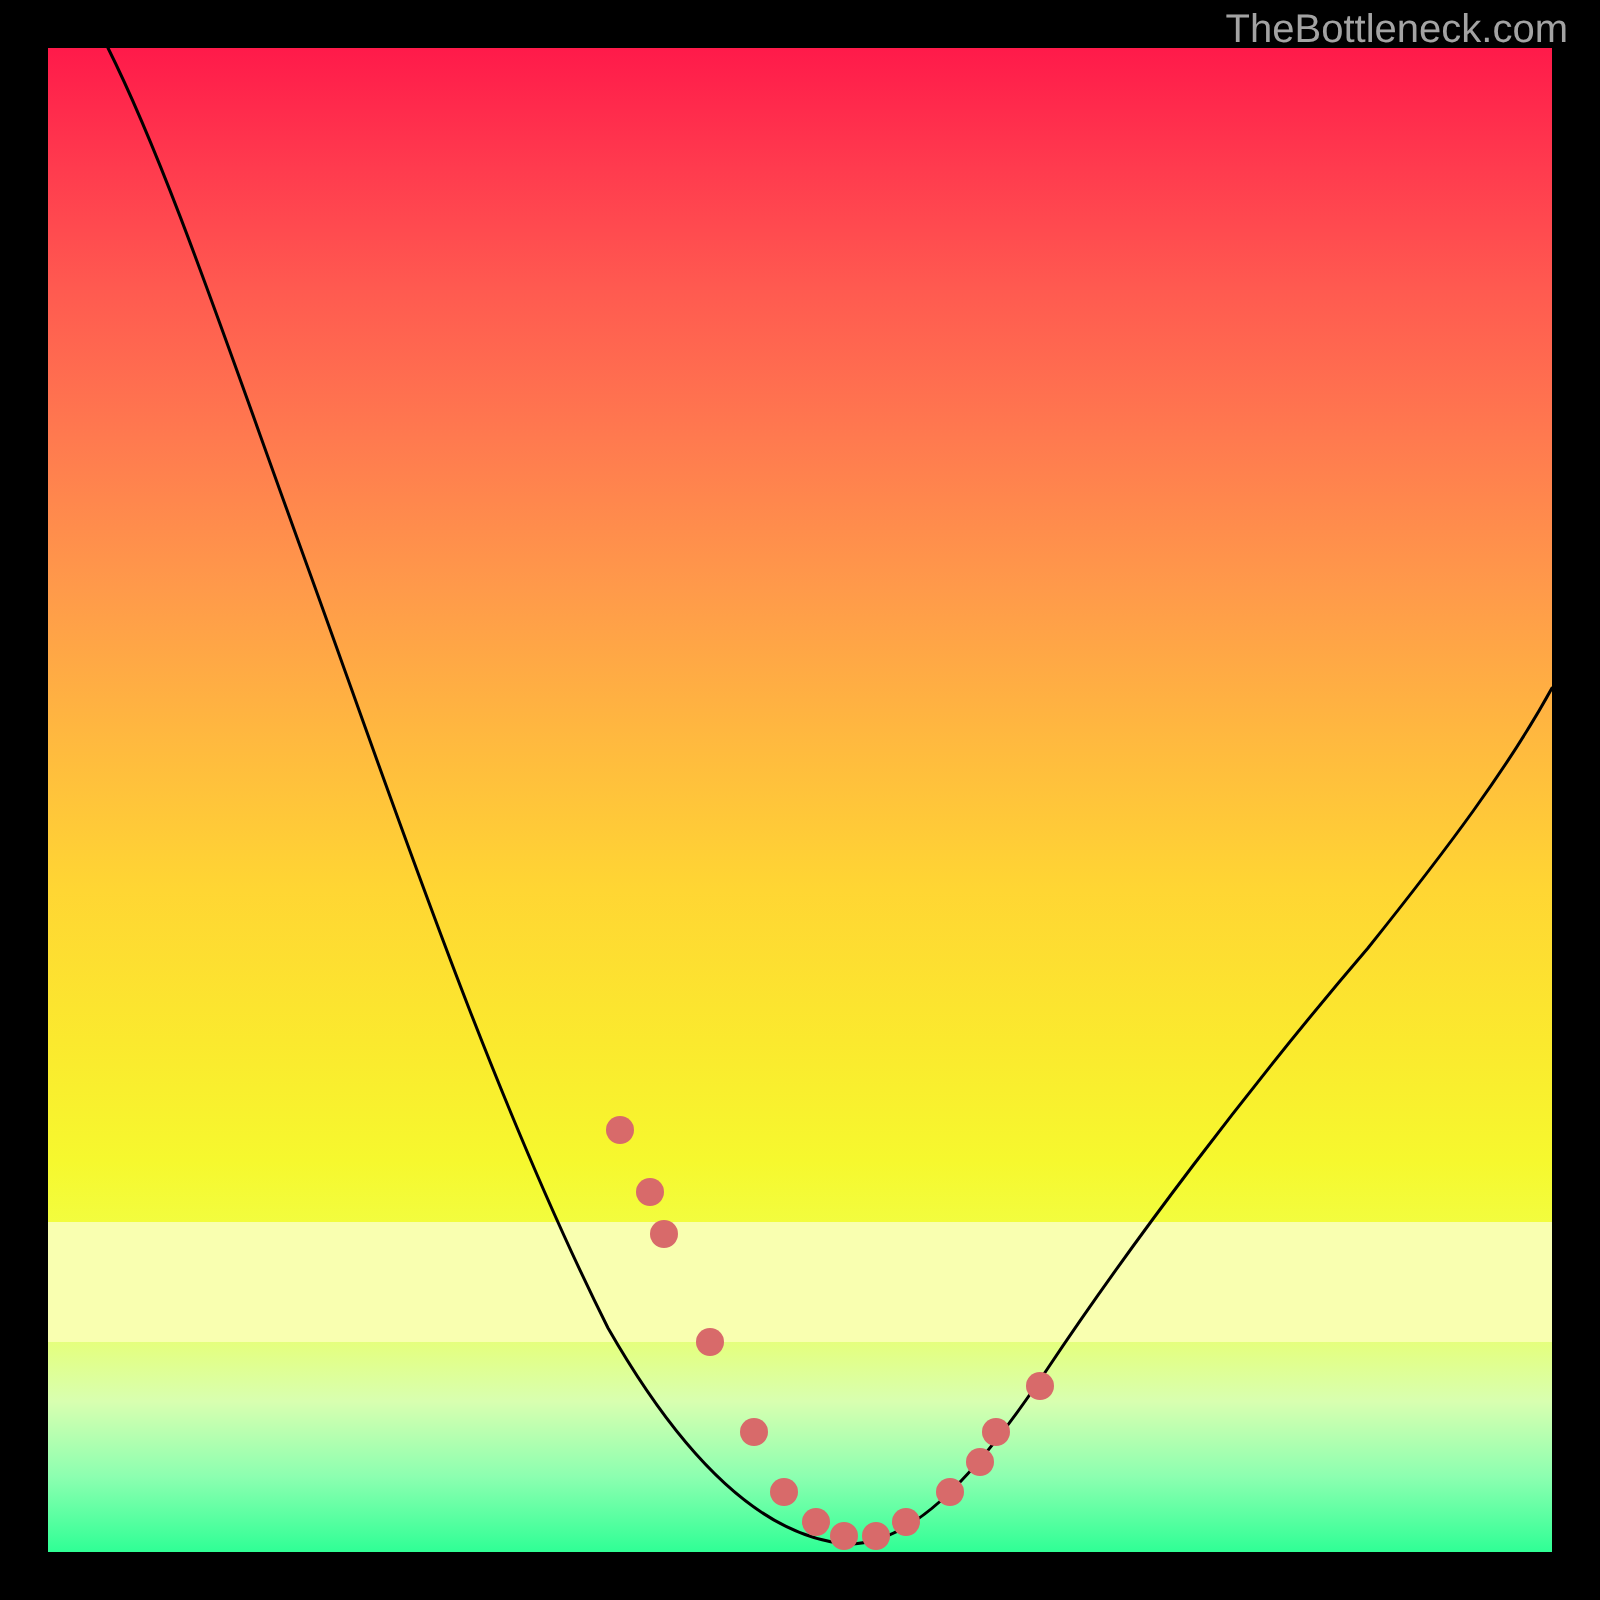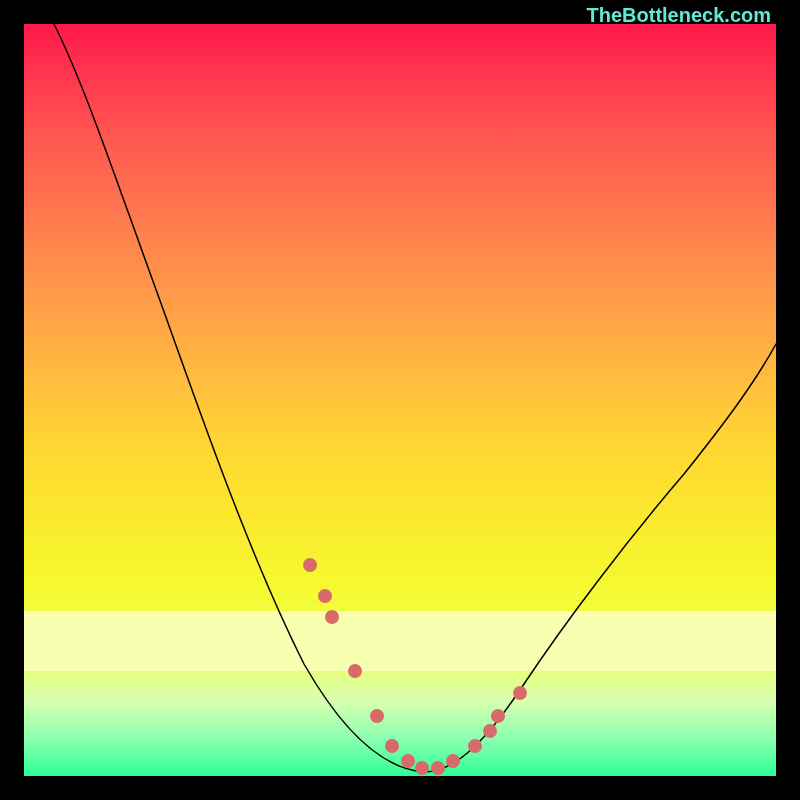--- a/index.html
+++ b/index.html
@@ -1,17 +1,17 @@
 <!DOCTYPE html>
 <html><head>
 <meta charset="utf-8">
 <style>
   * { margin: 0; padding: 0; box-sizing: border-box; }
   body { width: 800px; height: 800px; background: #000; position: relative; font-family: Arial, sans-serif; }
-  .watermark { position: absolute; top: 4px; right: 29px; color: #5eead4; font-size: 20px; font-weight: bold; z-index: 10; }
+  .watermark { position: absolute; top: 4px; right: 16px; color: #a3a3a3; font-size: 20px; font-weight: normal; z-index: 10; }
   .plot-area {
     position: absolute;
     left: 24px;
     top: 24px;
     width: 752px;
     height: 752px;
     background: linear-gradient(to bottom,
       #ff1a4a 0%,
       #ff3b4e 8%,
       #ff5a50 16%,

